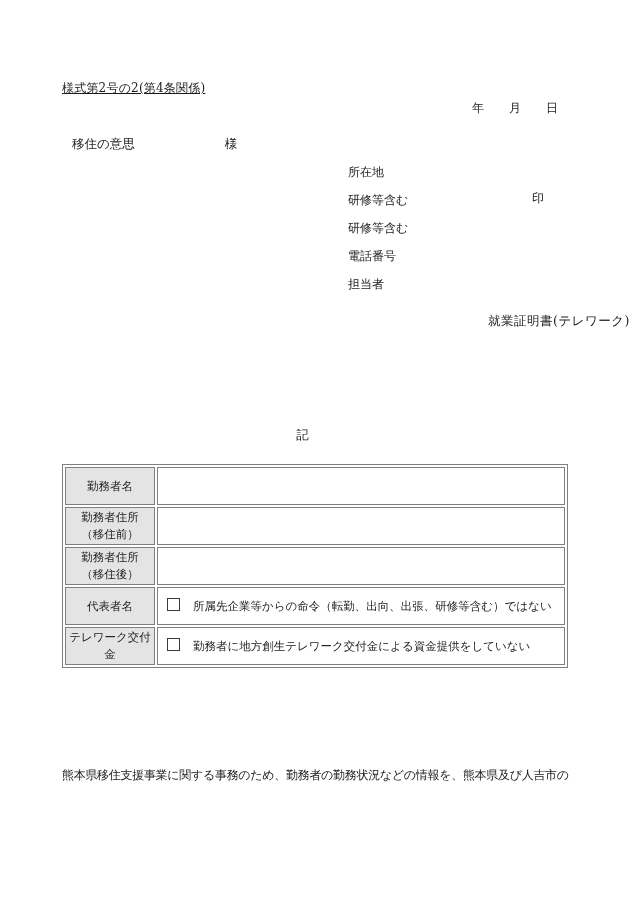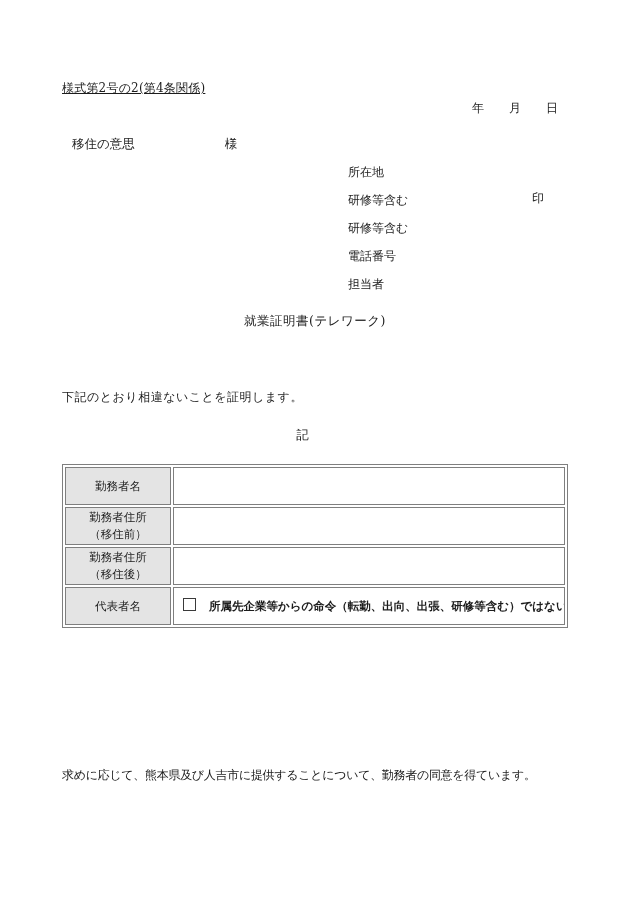--- a/index.html
+++ b/index.html
@@ -29,21 +29,21 @@
   .sender-block {
     position: absolute; left: 348px; top: 158px;
     font-size: 12px; line-height: 28px;
   }
   .seal {
     position: absolute; left: 532px; top: 192px;
     font-size: 12px; line-height: 1;
   }
   .doc-title {
     position: absolute; left: 0; top: 313px; width: 100%;
-    text-align: center; font-size: 12.5px; letter-spacing: 0.5px;
+    text-align: right; font-size: 12.5px; letter-spacing: 0.5px;
   }
   .declaration {
     position: absolute; left: 62px; top: 389px;
     font-size: 12px; letter-spacing: 0.5px;
   }
   .record-marker {
     position: absolute; left: 0; top: 427px; width: 96%;
     text-align: center; font-size: 12.5px;
   }
   table.doc-table {
@@ -53,34 +53,33 @@
     border: 1px solid #7f7f7f; background: #ffffff;
     table-layout: fixed;
   }
   table.doc-table td {
     border: 1px solid #7f7f7f;
     box-sizing: border-box;
     height: 38px;
     vertical-align: middle;
   }
   td.label-cell {
-    width: 106px;
+    width: 90px;
     background: #e4e4e4;
     text-align: center;
     font-size: 11.5px;
     line-height: 1.45;
     white-space: pre-line;
     padding: 0 2px;
   }
   td.value-cell {
     font-size: 11.5px;
     padding: 0 4px 0 9px;
     white-space: nowrap;
     overflow: hidden;
-    font-weight: bold;
   }
   .checkbox {
     display: inline-block;
     width: 11px; height: 11px;
     border: 1px solid #3a3a3a;
     background: #ffffff;
     vertical-align: -1px;
     margin-right: 13px;
   }
   .footer-note {
@@ -111,21 +110,20 @@
     <div>研修等含む</div>
     <div>研修等含む</div>
     <div>電話番号</div>
     <div>担当者</div>
   </div>
 
   <div class="seal">印</div>
 
   <div class="doc-title">就業証明書(テレワーク)</div>
 
-  <div class="declaration">下記のとおり相違ないことを証明します。</div>
 
   <div class="record-marker">記</div>
 
   <table class="doc-table">
     <tbody>
       <tr>
         <td class="label-cell">勤務者名</td>
         <td class="value-cell"></td>
       </tr>
       <tr>
@@ -137,20 +135,26 @@
         <td class="label-cell">勤務者住所
 （移住後）</td>
         <td class="value-cell"></td>
       </tr>
       <tr>
         <td class="label-cell">代表者名</td>
         <td class="value-cell">
           <span class="checkbox"></span><span>所属先企業等からの命令（転勤、出向、出張、研修等含む）ではない</span>
         </td>
       </tr>
+      <tr>
+        <td class="label-cell">テレワーク交付金</td>
+        <td class="value-cell">
+          <span class="checkbox"></span><span>勤務者に地方創生テレワーク交付金による資金提供をしていない</span>
+        </td>
+      </tr>
     </tbody>
   </table>
 
   <div class="footer-note">
-    <div>求めに応じて、熊本県及び人吉市に提供することについて、勤務者の同意を得ています。</div>
+    <div>熊本県移住支援事業に関する事務のため、勤務者の勤務状況などの情報を、熊本県及び人吉市の</div>
   </div>
 
 </div>
 
 </body></html>

